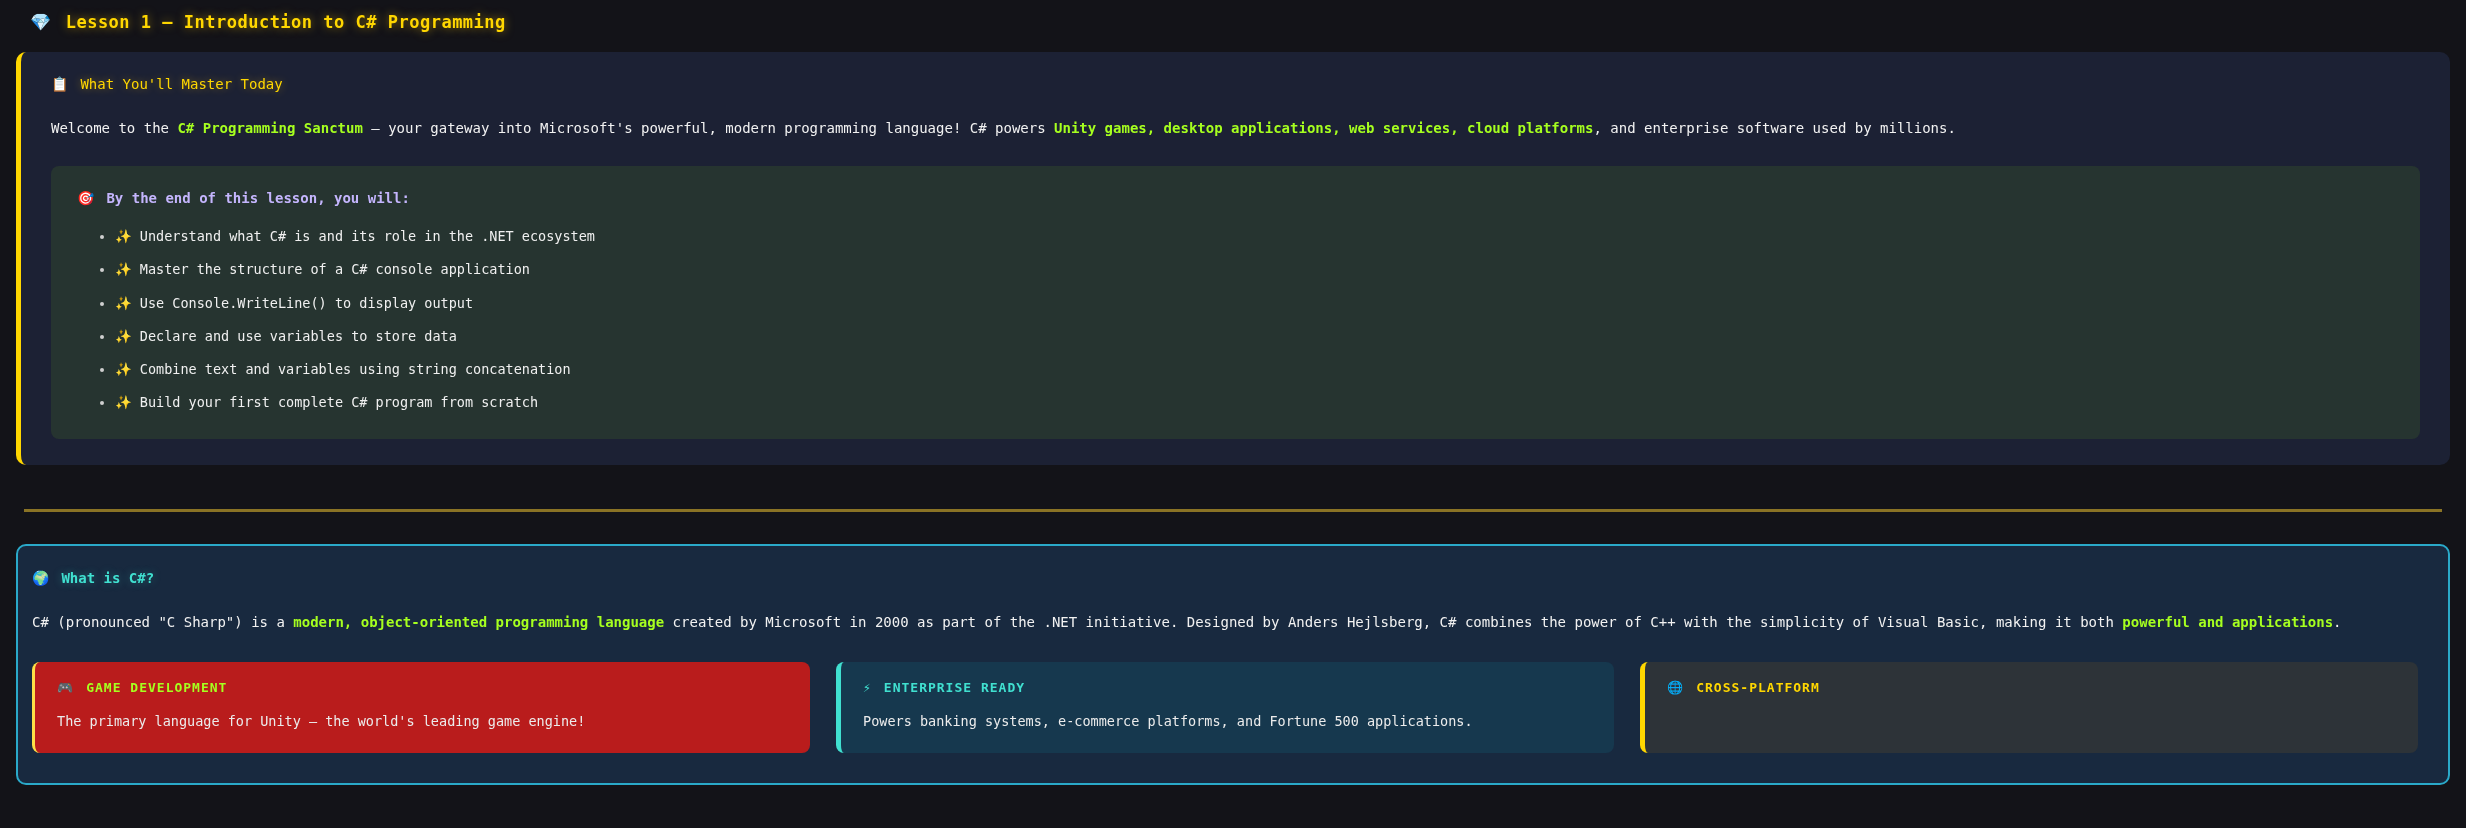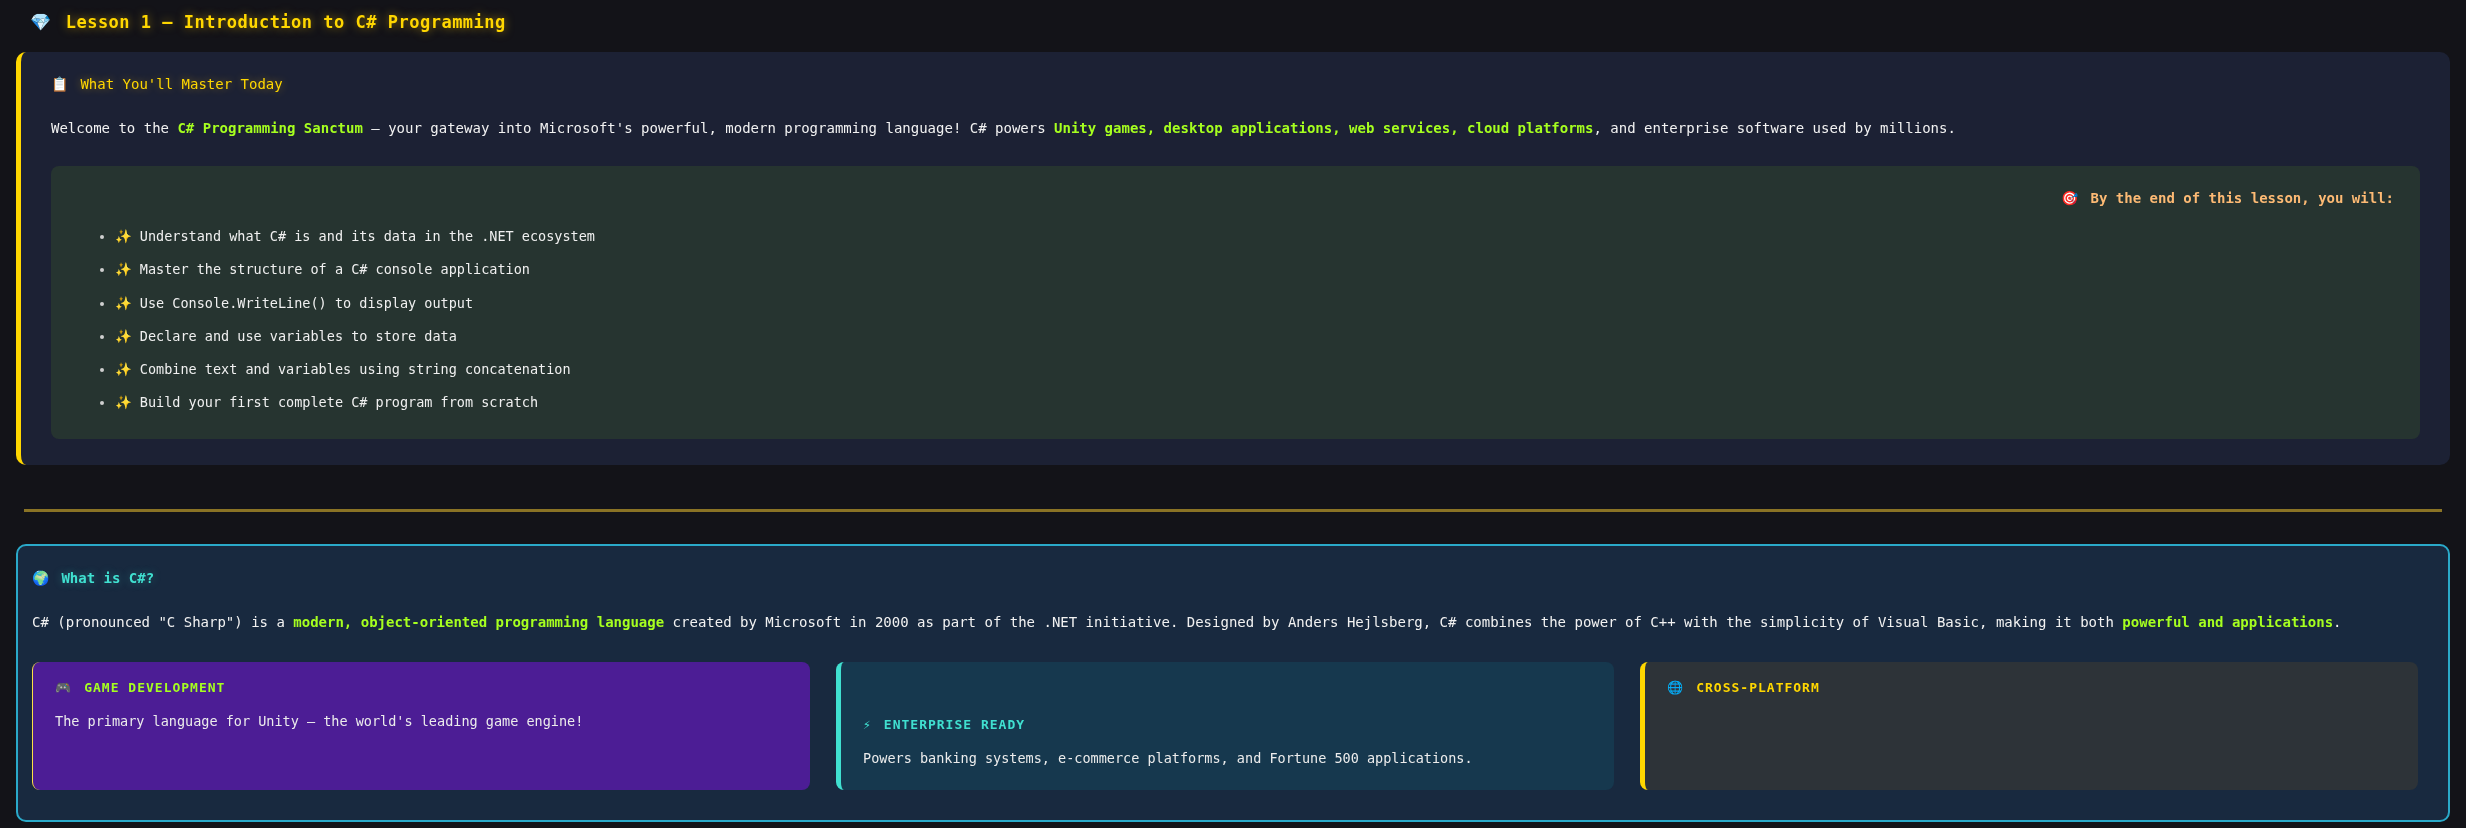--- a/index.html
+++ b/index.html
@@ -55,22 +55,21 @@
 
   .objectives-box {
     margin-top: 24px;
     background: #263430;
     border-radius: 8px;
     padding: 24px 26px 26px 26px;
   }
   .objectives-heading {
     font-size: 14px;
     font-weight: bold;
-    color: #fdba74;
-    text-align: right;
+    color: #c4b5fd;
   }
   .objectives-heading .emoji { margin-right: 12px; }
   .objectives-list {
     margin: 20px 0 0 0;
     padding-left: 38px;
     list-style: disc;
   }
   .objectives-list li {
     font-size: 13.5px;
     color: #f0f0f0;
@@ -116,29 +115,29 @@
     letter-spacing: 1px;
   }
   .fact-title .emoji { margin-right: 12px; }
   .fact-body {
     margin-top: 16px;
     font-size: 13.5px;
     color: #ececec;
     line-height: 1.5;
   }
   .fact-game {
-    background: #4c1d95;
-    border-left: 1px solid #fde047;
+    background: #b91c1c;
+    border-left: 3px solid #fde047;
   }
   .fact-game .fact-title { color: #a6ff1f; }
   .fact-enterprise {
     background: #16384e;
     border-left: 5px solid #40e0d0;
   }
-  .fact-enterprise .fact-title { color: #40e0d0; margin-top: 37px; }
+  .fact-enterprise .fact-title { color: #40e0d0; }
   .fact-cross {
     background: #2d3338;
     border-left: 5px solid #ffd700;
   }
   .fact-cross .fact-title { color: #ffd700; }
 </style>
 </head>
 <body>
 
 <header class="page-header">
@@ -152,21 +151,21 @@
     <span class="emoji">📋</span><span>What You'll Master Today</span>
   </div>
 
   <p class="paragraph"><span>Welcome to the </span><span class="hl-green">C# Programming Sanctum</span><span> — your gateway into Microsoft's powerful, modern programming language! C# powers </span><span class="hl-green">Unity games, desktop applications, web services, cloud platforms</span><span>, and enterprise software used by millions.</span></p>
 
   <div class="objectives-box">
     <div class="objectives-heading">
       <span class="emoji">🎯</span><span>By the end of this lesson, you will:</span>
     </div>
     <ul class="objectives-list">
-      <li><span class="emoji">✨</span><span>Understand what C# is and its data in the .NET ecosystem</span></li>
+      <li><span class="emoji">✨</span><span>Understand what C# is and its role in the .NET ecosystem</span></li>
       <li><span class="emoji">✨</span><span>Master the structure of a C# console application</span></li>
       <li><span class="emoji">✨</span><span>Use Console.WriteLine() to display output</span></li>
       <li><span class="emoji">✨</span><span>Declare and use variables to store data</span></li>
       <li><span class="emoji">✨</span><span>Combine text and variables using string concatenation</span></li>
       <li><span class="emoji">✨</span><span>Build your first complete C# program from scratch</span></li>
     </ul>
   </div>
 </section>
 
 <hr class="section-divider">

